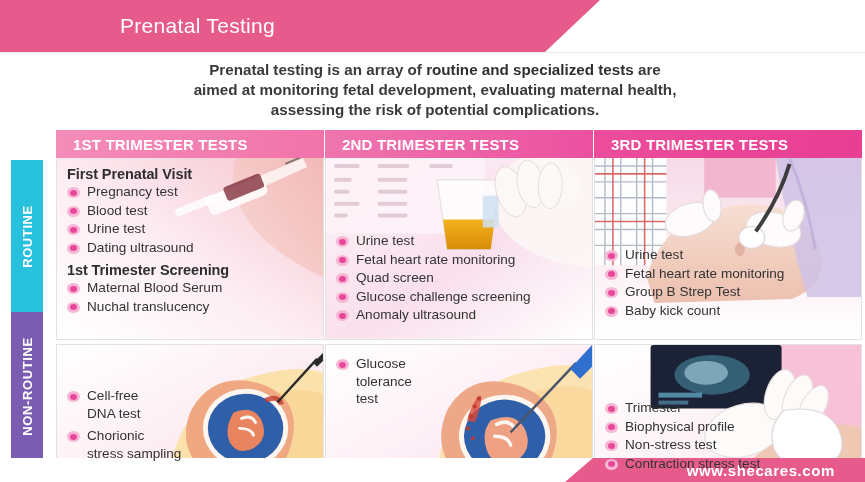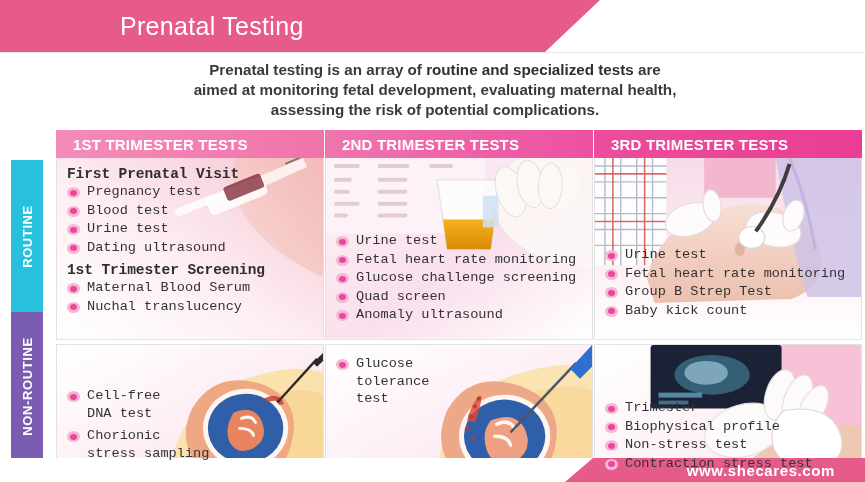--- a/index.html
+++ b/index.html
@@ -11,21 +11,21 @@
     position:relative;
   }
   
   .header{
     position:absolute;left:0;top:0;width:600px;height:52px;
     background:#e65b8b;
     clip-path:polygon(0 0, 600px 0, 545px 52px, 0 52px);
     display:flex;align-items:center;
   }
   .header-title{
-    color:#ffffff;font-size:25px;font-weight:400;letter-spacing:.3px;
+    color:#ffffff;font-size:21px;font-weight:400;letter-spacing:.3px;
     margin-left:120px;white-space:nowrap;
   }
   .header-rule{
     position:absolute;left:0;top:52px;width:865px;height:1px;background:#e8e8e8;
   }
   
   .intro{
     position:absolute;left:70px;top:60px;width:730px;
     text-align:center;color:#3a3a3a;
     font-size:15.2px;line-height:20px;font-weight:600;
@@ -56,21 +56,21 @@
   #col2 .col-head{background:linear-gradient(90deg,#ef75ae 0%,#ec51a0 100%);}
   #col3 .col-head{background:linear-gradient(90deg,#ec4d9b 0%,#e93e93 100%);}
   .panel{
     position:relative;box-sizing:border-box;
     border:1px solid #e2e2e2;border-top:none;
     background:#ffffff;overflow:hidden;
   }
   .panel.routine{height:182px;}
   .panel.nonroutine{height:148px;margin-top:4px;border-top:1px solid #e2e2e2;}
   .panel-art{position:absolute;inset:0;z-index:0;}
-  .panel-body{position:relative;z-index:2;font-family:Liberation Mono, monospace;}
+  .panel-body{position:relative;z-index:2;}
   
   .sec-title{
     font-size:14.5px;font-weight:800;color:#2e2e2e;
     margin:0 0 1px 10px;letter-spacing:-.1px;
   }
   ul.items{list-style:none;margin:0 0 0 10px;padding:0;}
   ul.items li{
     position:relative;padding-left:20px;
     font-size:13.6px;line-height:17.5px;color:#333333;
     margin-bottom:1px;
@@ -230,22 +230,22 @@
       <g fill="#fcf8f6" stroke="#e6dedd" stroke-width="1">
         <ellipse cx="186" cy="34" rx="14" ry="26" transform="rotate(-18 186 34)"></ellipse>
         <ellipse cx="206" cy="26" rx="13" ry="24" transform="rotate(-10 206 26)"></ellipse>
         <ellipse cx="226" cy="28" rx="12" ry="23" transform="rotate(2 226 28)"></ellipse>
       </g>
     </svg>
     <div class="panel-body" style="padding-top:74px;">
       <ul class="items">
         <li><span class="bullet"></span><span>Urine test</span></li>
         <li><span class="bullet"></span><span>Fetal heart rate monitoring</span></li>
+        <li><span class="bullet"></span><span>Quad screen</span></li>
         <li><span class="bullet"></span><span>Glucose challenge screening</span></li>
-        <li><span class="bullet"></span><span>Quad screen</span></li>
         <li><span class="bullet"></span><span>Anomaly ultrasound</span></li>
       </ul>
     </div>
   </div>
 
   <div class="panel nonroutine">
     <svg class="panel-art" viewBox="0 0 268 148" preserveAspectRatio="none">
       <defs>
         <linearGradient id="amniobg" x1="0" y1="0" x2="1" y2="1">
           <stop offset="0" stop-color="#ffffff"></stop>

